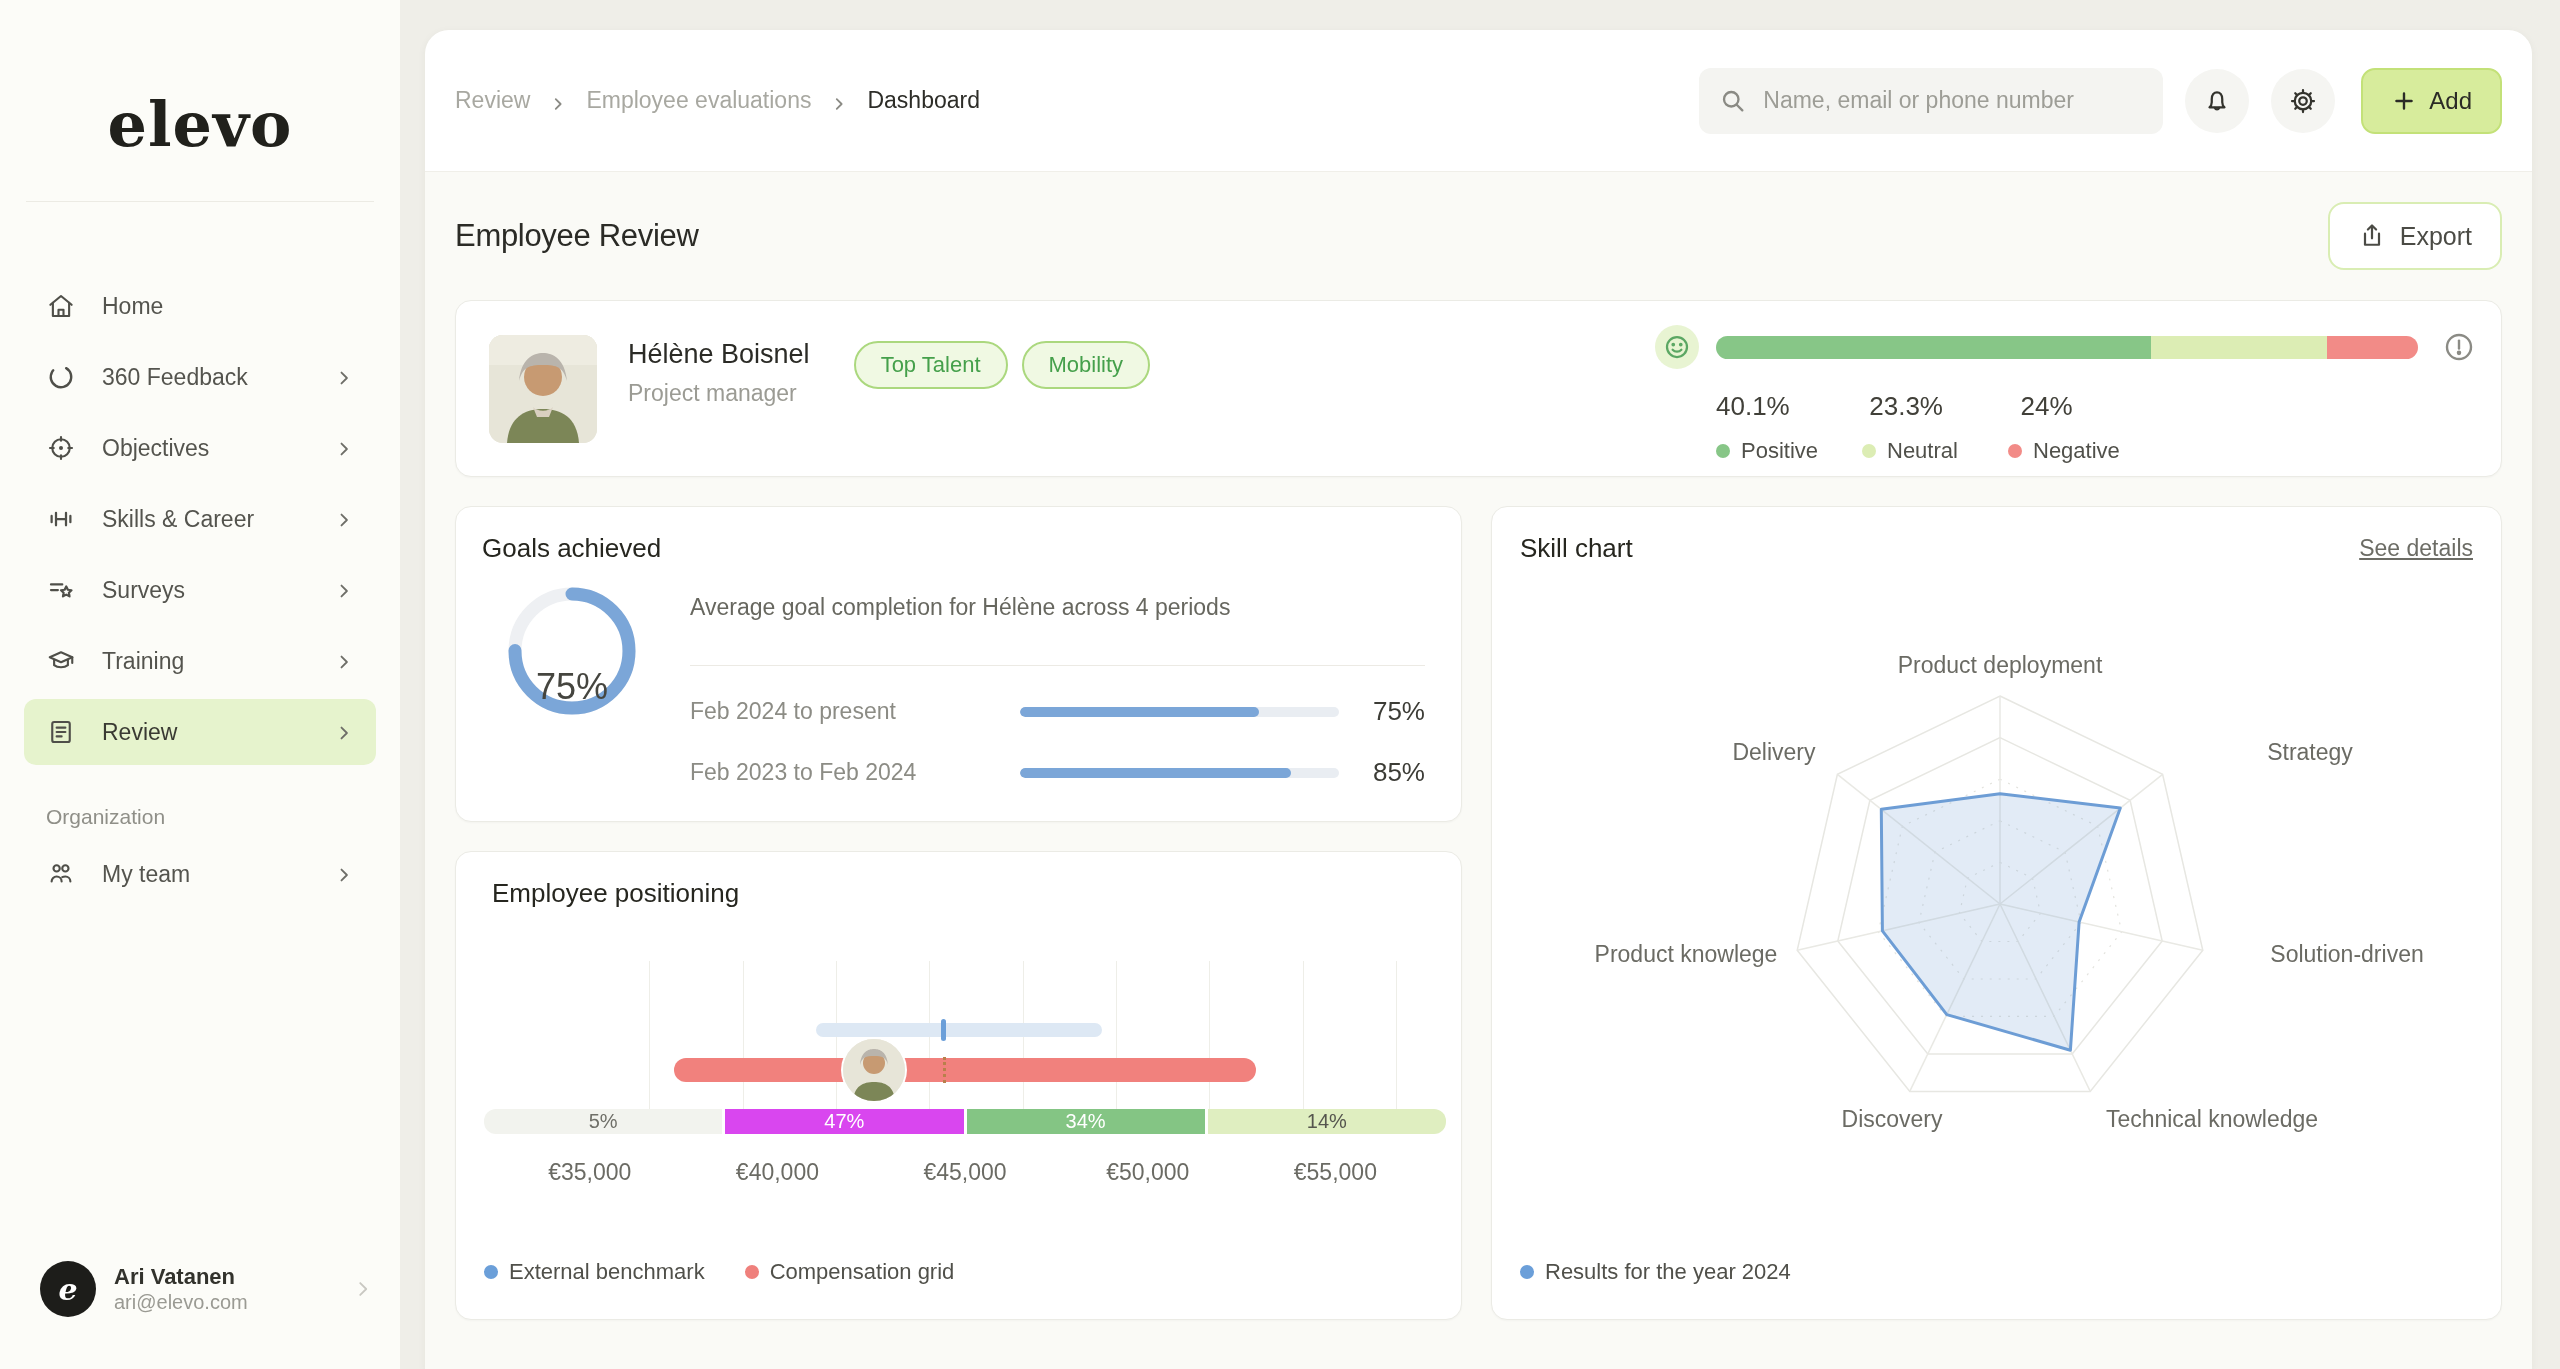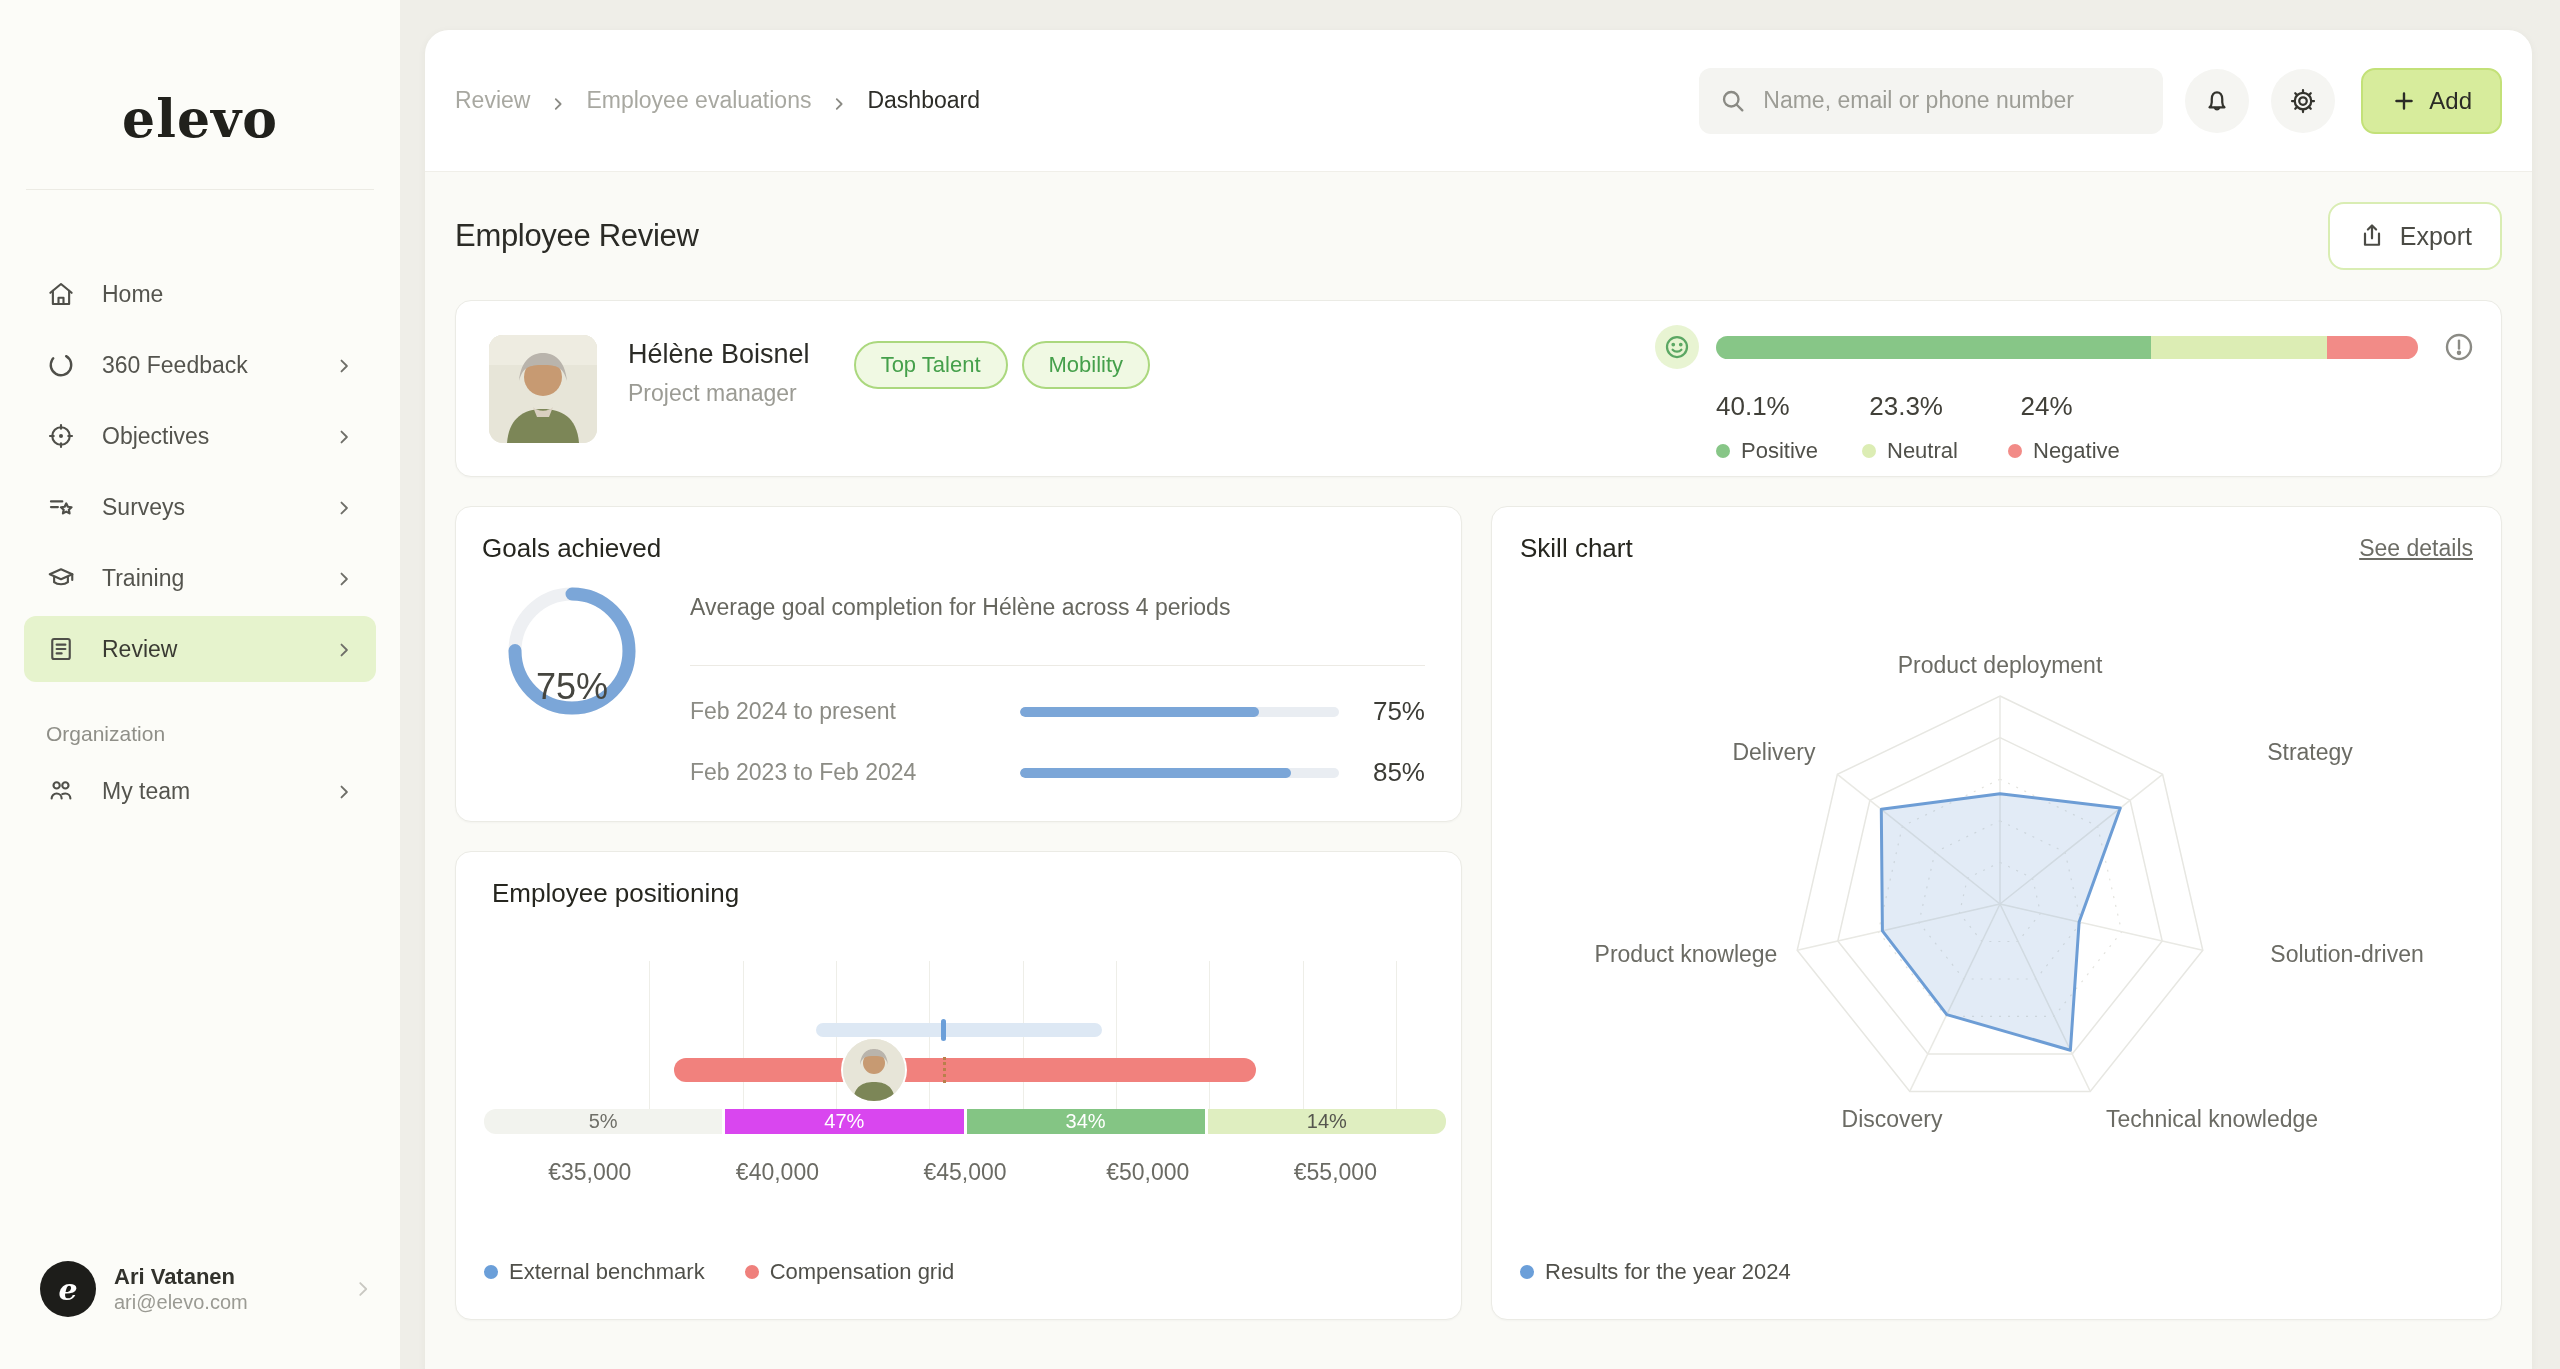--- a/index.html
+++ b/index.html
@@ -3,21 +3,21 @@
 <meta charset="utf-8">
 <style>
   * { margin:0; padding:0; box-sizing:border-box; }
   html,body { width:2560px; height:1369px; }
   body { background:#efeee8; font-family:"Liberation Sans", sans-serif; color:#2b2b26; overflow:hidden; }
   .app { display:flex; width:2560px; height:1369px; }
 
   
   .sidebar { width:400px; height:1369px; background:#fcfcf8; position:relative; flex:0 0 400px; }
   .logo { text-align:center; padding-top:88px; font-family:"DejaVu Serif", serif; font-weight:700;
-          font-size:52px; color:#21211c; letter-spacing:1px; }
+          font-size:62px; color:#21211c; letter-spacing:1px; }
   .side-divider { height:1px; background:#ecebe4; margin:40px 26px 0 26px; }
   .nav { margin:71px 24px 0 24px; }
   .nav-item { display:flex; align-items:center; height:66px; margin-bottom:5px; padding:0 22px;
               border-radius:12px; color:#54544e; font-size:23px; cursor:pointer; }
   .nav-item.active { background:#e6f3cd; color:#3a3a33; }
   .nav-item .nicon { width:30px; height:30px; margin-right:26px; flex:0 0 30px; color:#4f4f49; }
   .nav-item .chev { margin-left:auto; width:20px; height:20px; color:#6e6e68; }
   .section-label { margin:40px 0 0 46px; font-size:21px; color:#8f8f88; }
   .nav2 { margin:12px 24px 0 24px; }
   .side-user { position:absolute; left:40px; right:26px; bottom:52px; display:flex; align-items:center; cursor:pointer; }
@@ -165,20 +165,33 @@
       </div>
       <div class="nav-item">
         <span class="nicon">
           <svg viewBox="0 0 24 24" fill="none" stroke="currentColor" stroke-width="1.7" stroke-linecap="round">
               <circle cx="12" cy="12" r="7"></circle>
               <circle cx="12" cy="12" r="1.6" fill="currentColor" stroke="none"></circle>
               <path d="M12 3.2v3M12 17.8v3M3.2 12h3M17.8 12h3"></path>
             </svg>
         </span>
         <span>Objectives</span>
+        <span class="chev">
+          <svg viewBox="0 0 24 24" fill="none" stroke="currentColor" stroke-width="2.2" stroke-linecap="round" stroke-linejoin="round">
+              <path d="M9 5.5 15.5 12 9 18.5"></path>
+            </svg>
+        </span>
+      </div>
+      <div class="nav-item">
+        <span class="nicon">
+          <svg viewBox="0 0 24 24" fill="none" stroke="currentColor" stroke-width="1.8" stroke-linecap="round">
+              <path d="M4.5 9.5v5M8 7v10M16 7v10M19.5 9.5v5M8 12h8"></path>
+            </svg>
+        </span>
+        <span>Skills &amp; Career</span>
         <span class="chev">
           <svg viewBox="0 0 24 24" fill="none" stroke="currentColor" stroke-width="2.2" stroke-linecap="round" stroke-linejoin="round">
               <path d="M9 5.5 15.5 12 9 18.5"></path>
             </svg>
         </span>
       </div>
       <div class="nav-item">
         <span class="nicon">
           <svg viewBox="0 0 24 24" fill="none" stroke="currentColor" stroke-width="1.8" stroke-linecap="round" stroke-linejoin="round">
               <path d="M4 7.5h9M4 12h5.5"></path>

